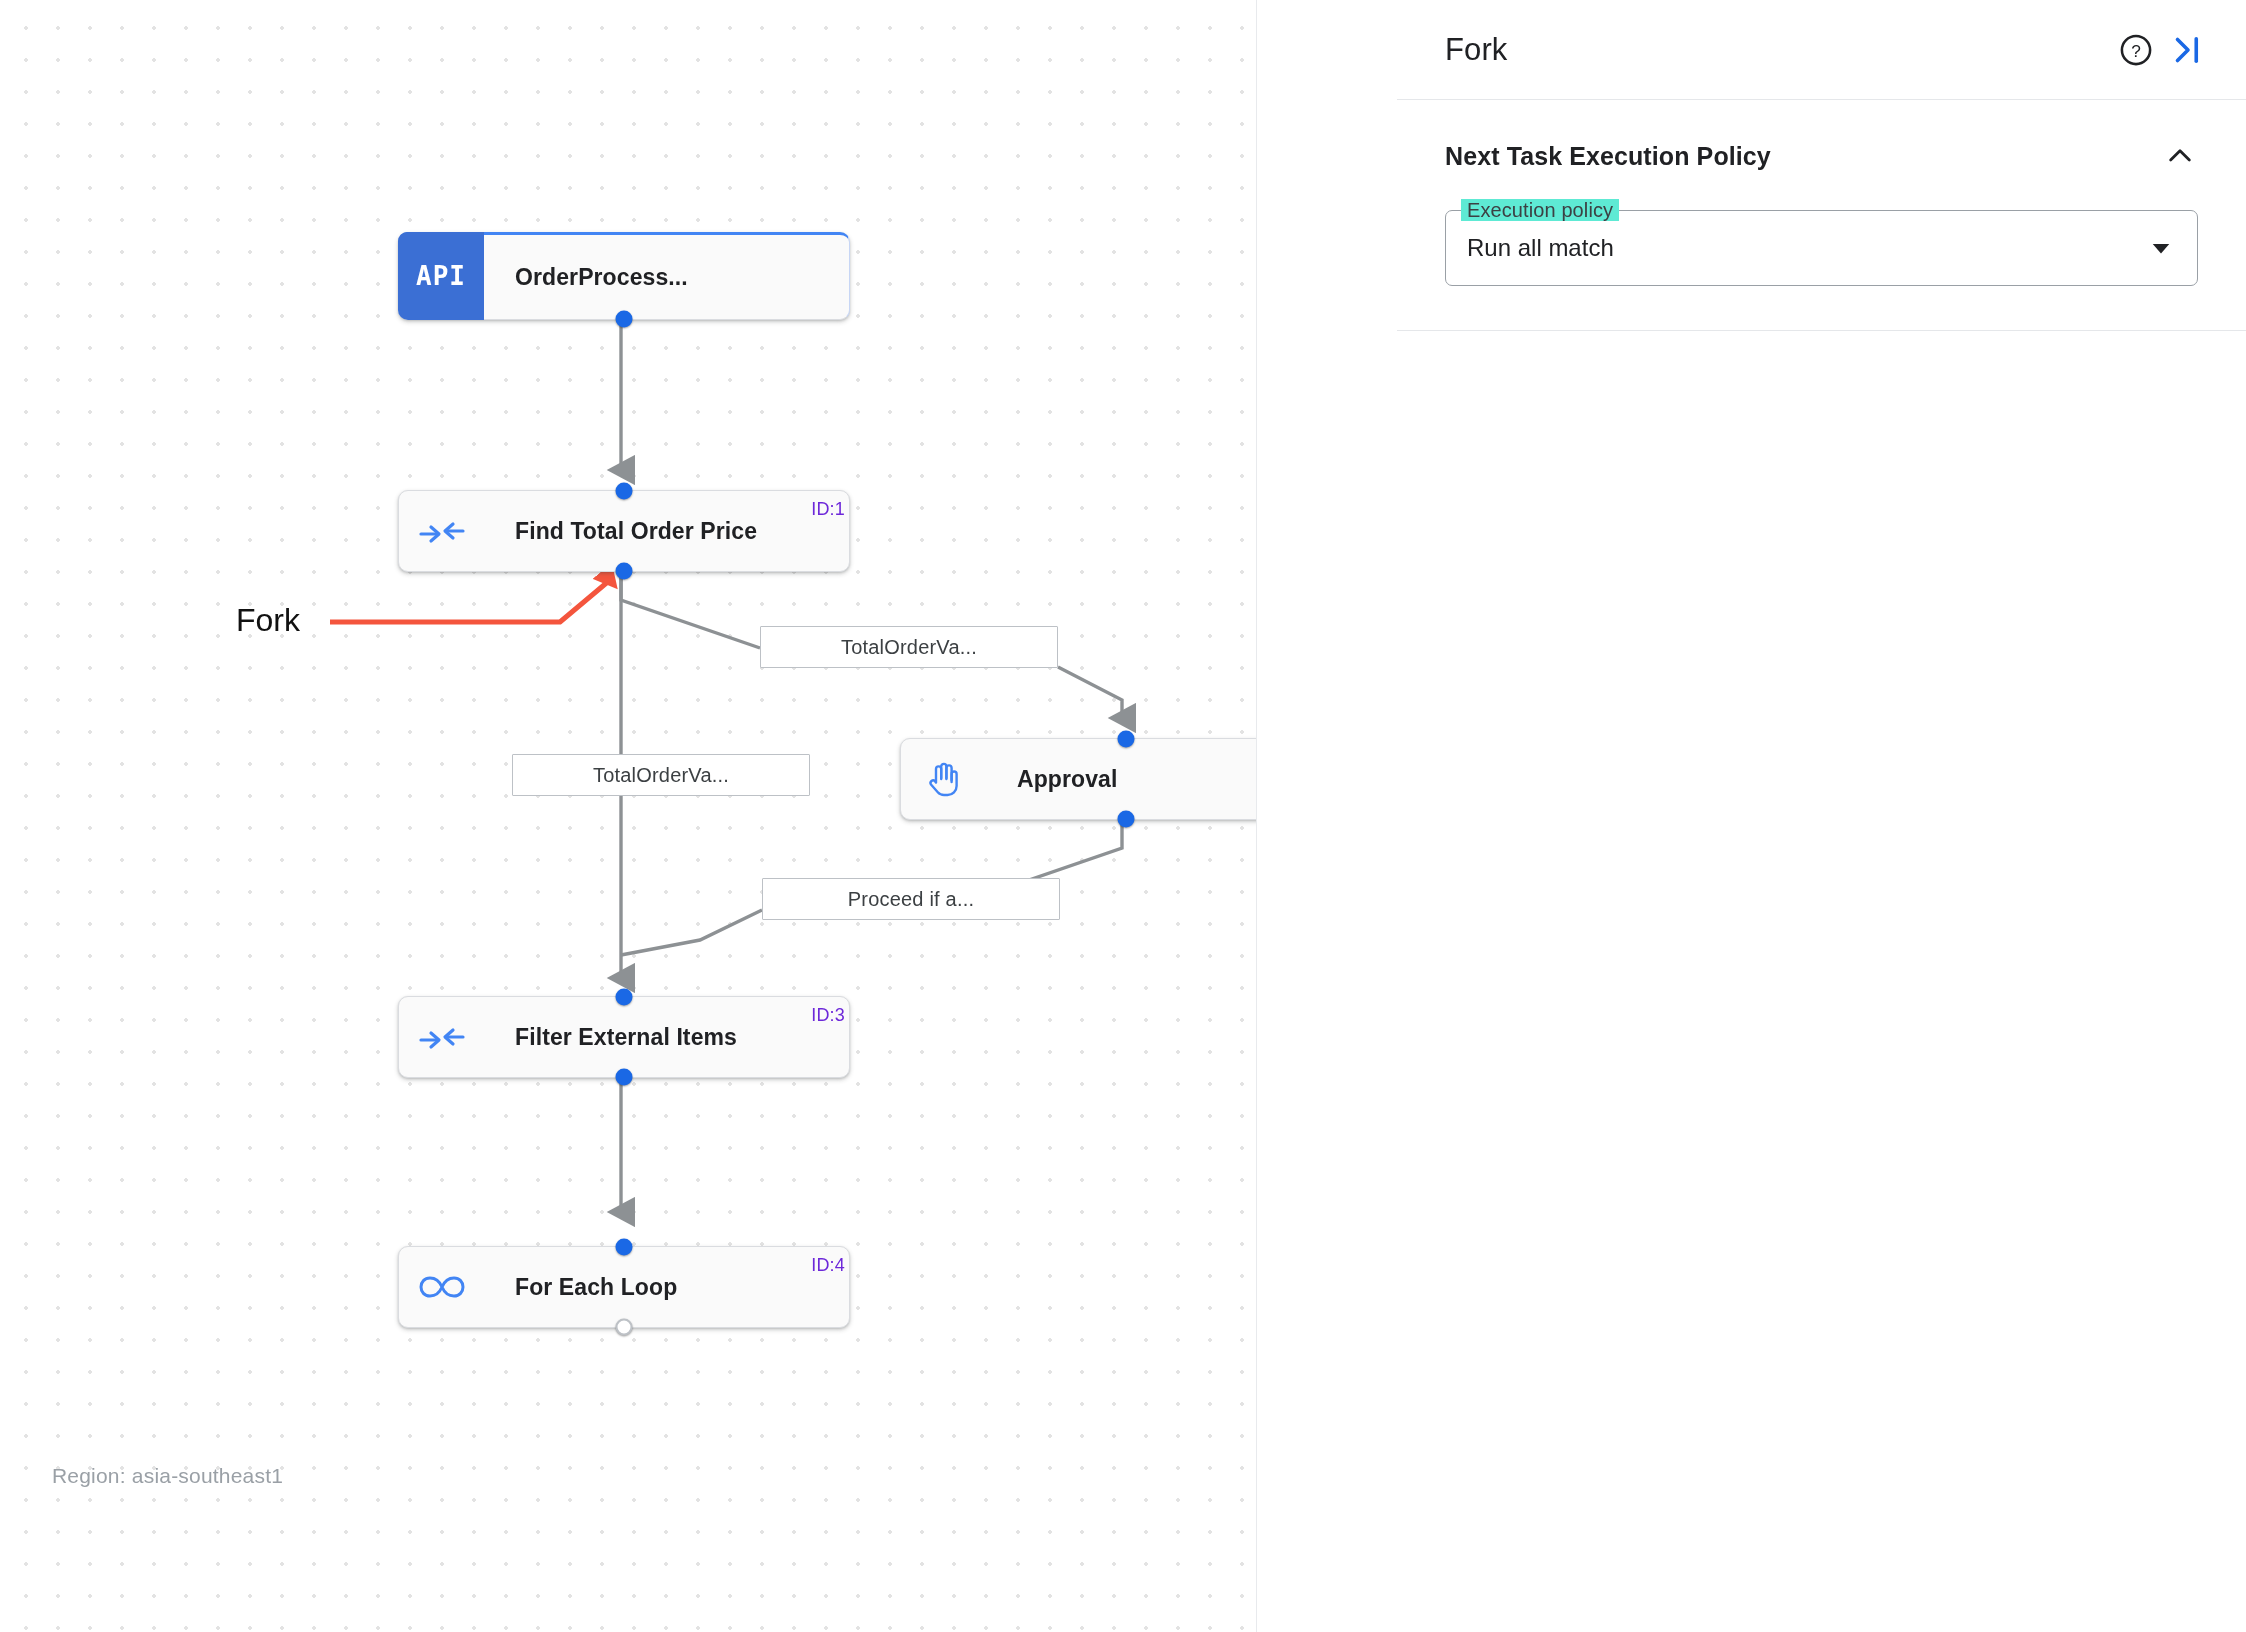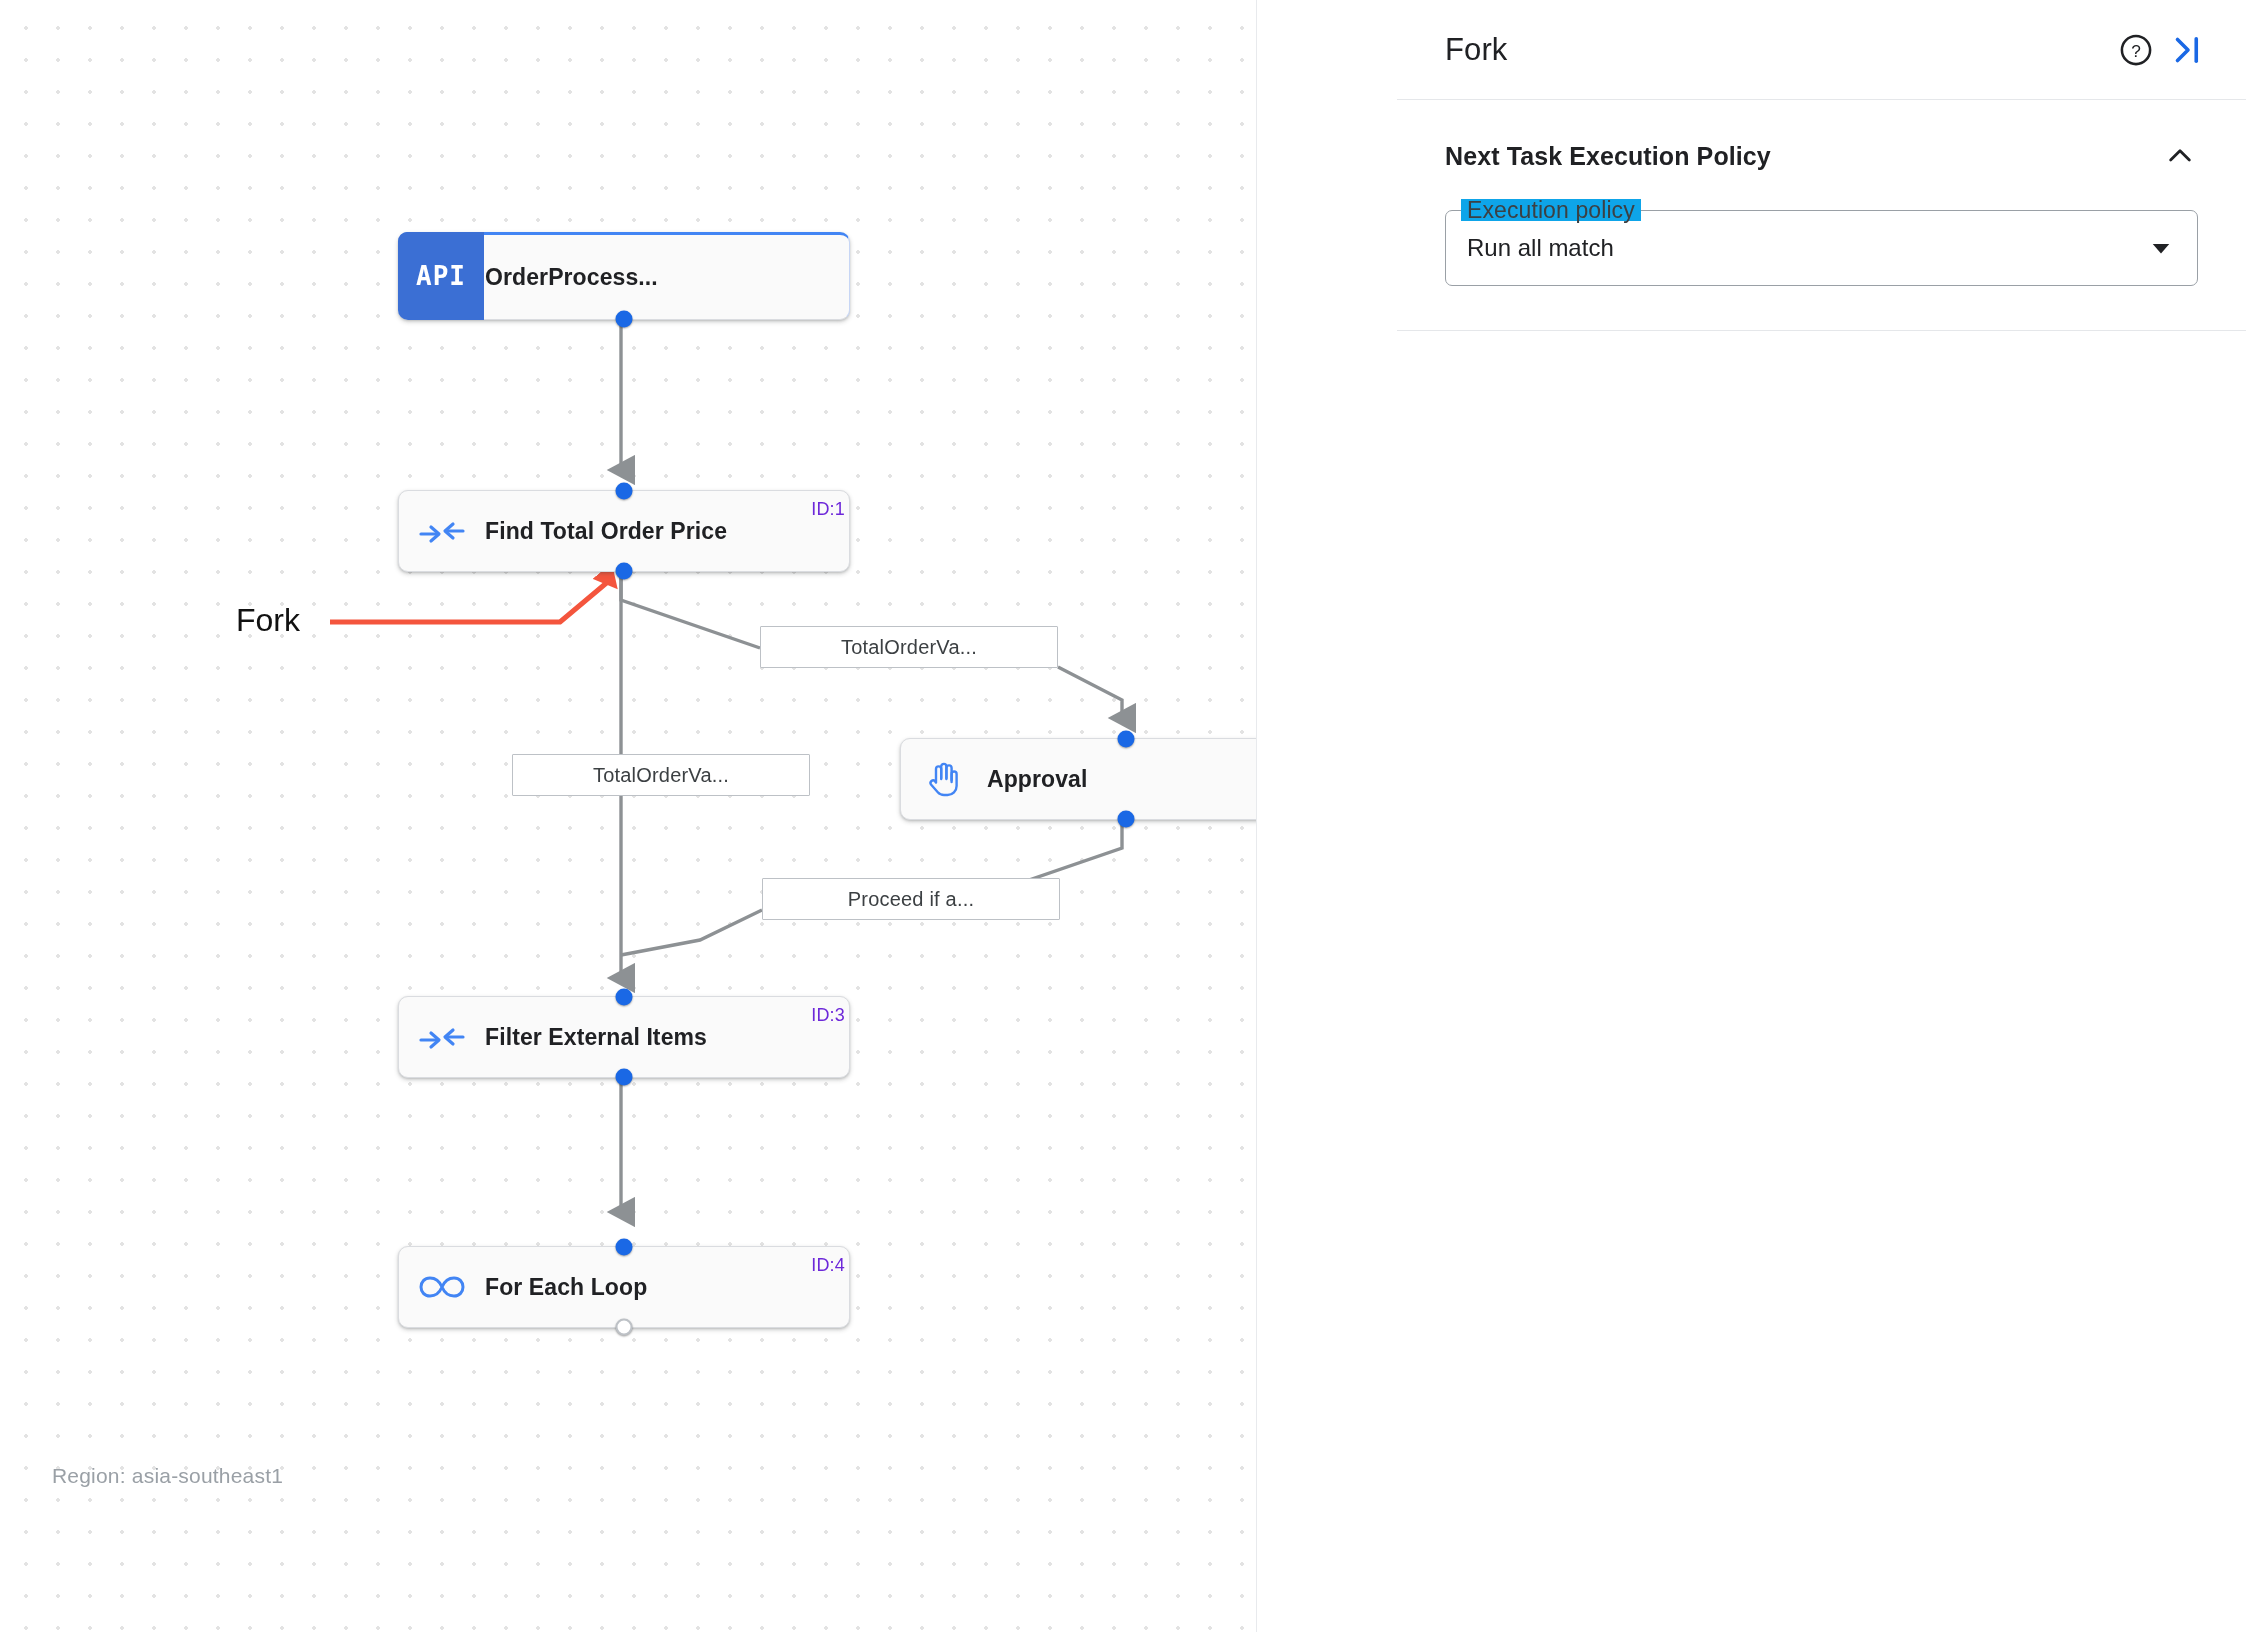--- a/index.html
+++ b/index.html
@@ -65,20 +65,21 @@
     display: flex;
     align-items: center;
     justify-content: center;
   }
   .node-title {
     font-size: 23px;
     font-weight: bold;
     color: #202124;
     letter-spacing: .1px;
     white-space: nowrap;
+    margin-left: 30px;
   }
   .node-id {
     position: absolute;
     right: 4px;
     top: 8px;
     font-size: 18px;
     color: #6d28d9;
     letter-spacing: .2px;
   }
 
@@ -218,23 +219,23 @@
     inset: 0;
     border: 1px solid #9aa0a6;
     border-radius: 7px;
     box-sizing: border-box;
     pointer-events: none;
   }
   .mat-notch {
     position: absolute;
     left: 16px;
     top: -11px;
-    background: #0ea5e9;
+    background: #5eead4;
     padding: 0 6px;
-    font-size: 23px;
+    font-size: 20px;
     color: #3c4043;
     letter-spacing: .1px;
     line-height: 22px;
   }
   .mat-value {
     position: absolute;
     left: 22px;
     top: 0; bottom: 0;
     display: flex;
     align-items: center;

